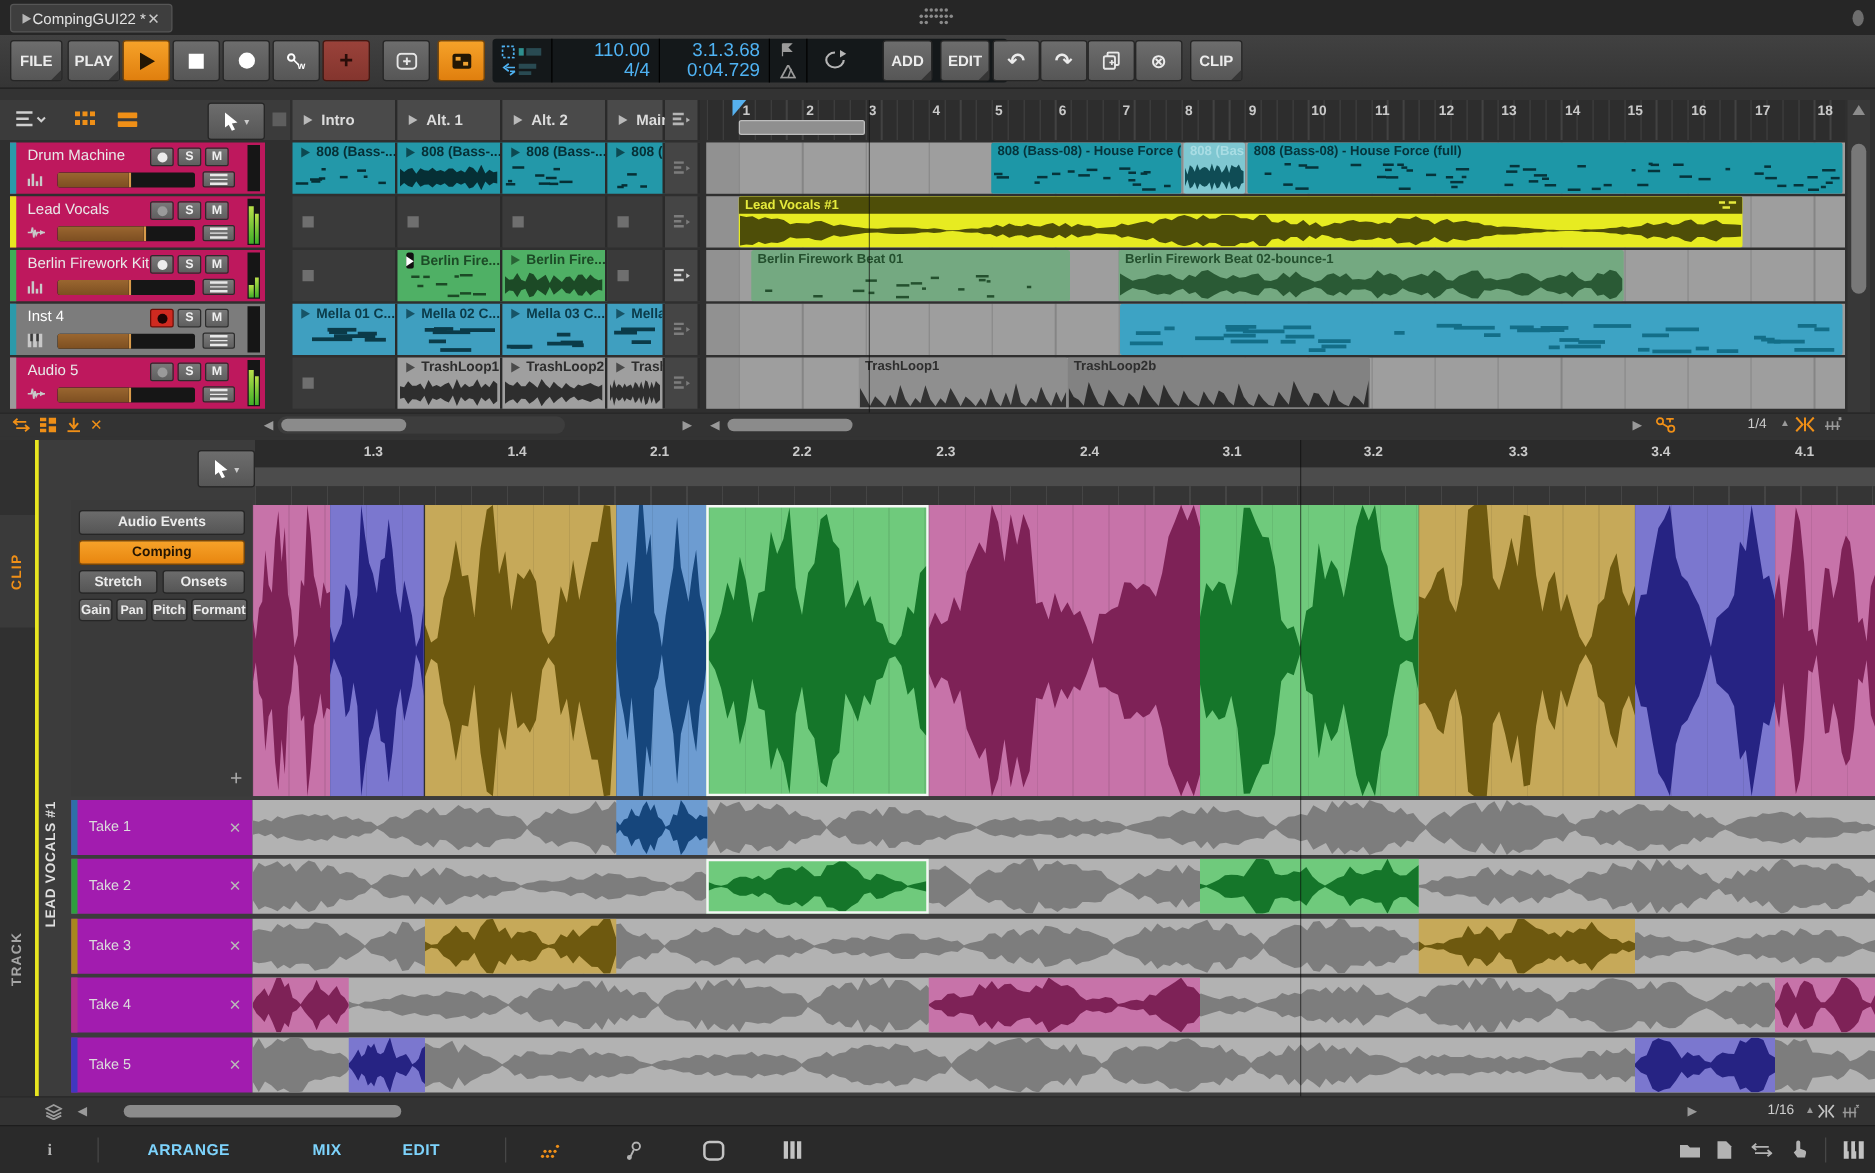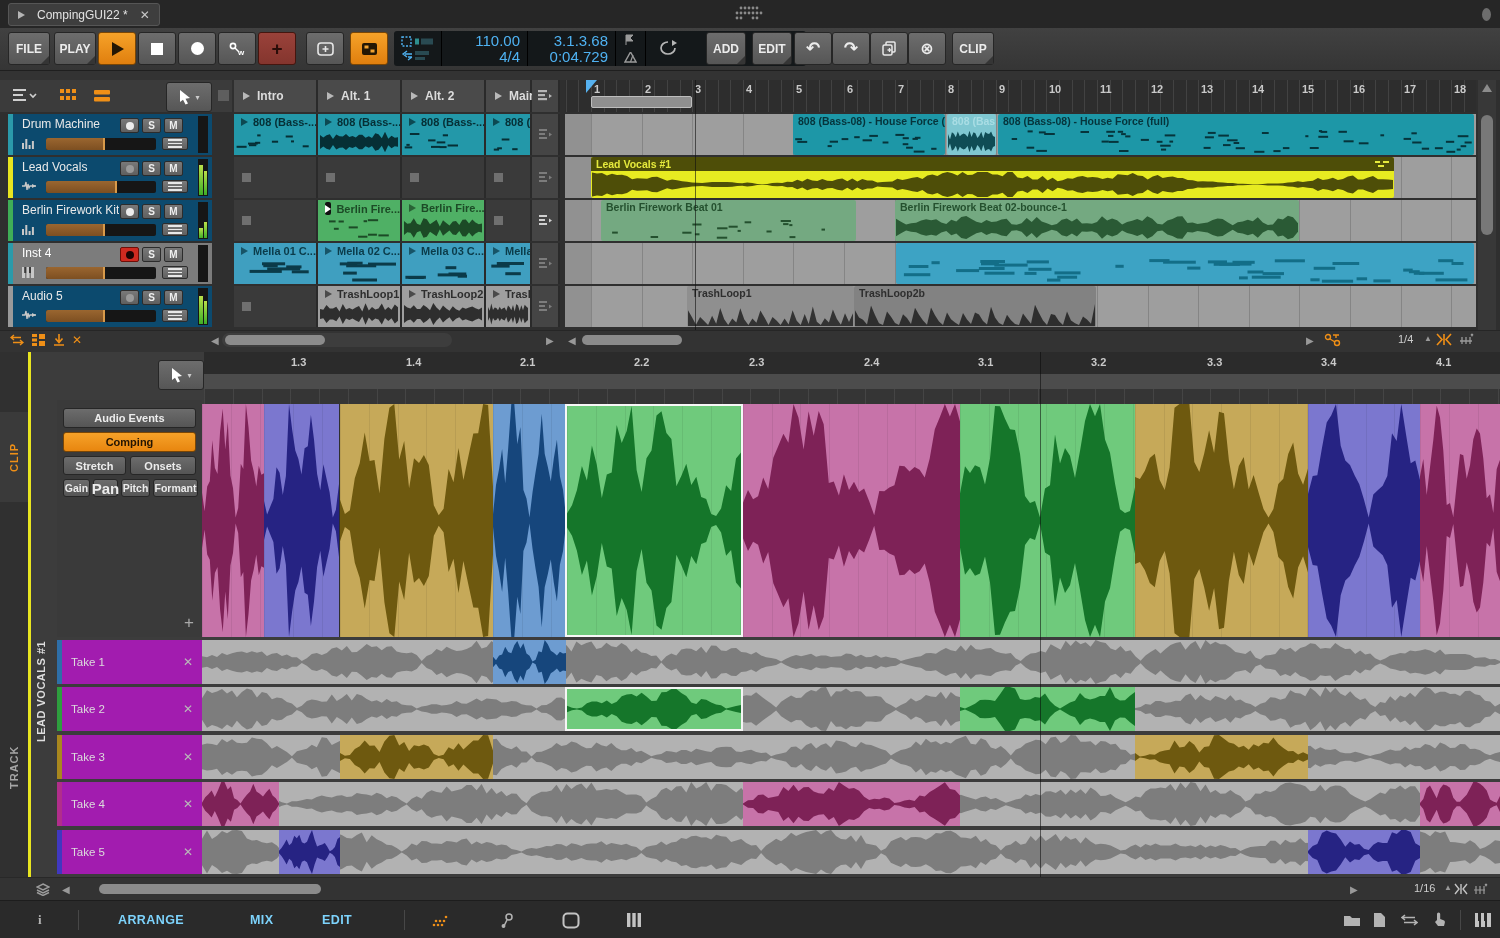--- a/index.html
+++ b/index.html
@@ -2,21 +2,21 @@
 <html><head>
 <meta charset="utf-8">
 <style>
   html,body{margin:0;padding:0;background:#222;}
   body{width:1500px;height:938px;overflow:hidden;font-family:"Liberation Sans","DejaVu Sans",sans-serif;
        -webkit-font-smoothing:antialiased;user-select:none;}
   #app{position:relative;width:1500px;height:938px;background:#333;}
   
   #titlebar{position:absolute;left:0;top:0;width:1500px;height:28px;background:#262626;}
   #doc-tab{position:absolute;left:8px;top:3px;height:21px;background:#3e3e3e;border:1px solid #565656;
-           border-radius:3px;display:flex;align-items:center;padding:0 9px;gap:12px;color:#e3e3e3;font-size:12px;}
+           border-radius:3px;display:flex;align-items:center;padding:0 9px;gap:1px;color:#e3e3e3;font-size:12px;}
   .tri-r{width:0;height:0;border-left:7px solid #b5b5b5;border-top:4.5px solid transparent;border-bottom:4.5px solid transparent;}
   .close-x{color:#c9c9c9;font-size:12px;font-weight:bold;cursor:pointer;}
   #logo-dots{position:absolute;left:735px;top:5px;}
   #user-dot{position:absolute;right:9px;top:8px;width:9px;height:13px;border-radius:50%;background:#6d6d6d;}
   
   #toolbar{position:absolute;left:0;top:28px;width:1500px;height:42px;
            background:linear-gradient(#414141,#353535);border-bottom:1px solid #1f1f1f;}
   .tbtn{position:absolute;top:4px;height:33px;background:linear-gradient(#6d6d6d,#565656);
         border:1px solid #262626;border-radius:3px;color:#ececec;font-size:12px;font-weight:bold;
         display:flex;align-items:center;justify-content:center;box-sizing:border-box;cursor:pointer;}
@@ -31,21 +31,21 @@
   
   #arranger{position:absolute;left:0;top:80px;width:1500px;height:268px;background:#2f2f2f;}
   #trk-toolbar{position:absolute;left:0;top:0;width:232px;height:32px;background:#3b3b3b;}
   .tool-raised{position:absolute;background:linear-gradient(#6d6d6d,#565656);border:1px solid #262626;border-radius:3px;
                display:flex;align-items:center;justify-content:center;gap:3px;cursor:pointer;}
   .scene-head{position:absolute;top:0;height:32px;background:#4a4a4a;border-right:2px solid #2a2a2a;box-sizing:border-box;
               display:flex;align-items:center;gap:7px;padding-left:9px;color:#dcdcdc;font-size:12px;font-weight:bold;cursor:pointer;}
   #arr-ruler{position:absolute;left:565px;top:0;width:911px;height:32px;background:#2d2d2d;overflow:hidden;cursor:pointer;}
   .ruler-num{position:absolute;top:3px;color:#c9c9c9;font-size:11px;font-weight:bold;}
   .track-row{position:absolute;left:0;width:1500px;height:41px;}
-  .trk-head{position:absolute;left:8px;top:0;width:204px;height:41px;background:#0c4a6e;}
+  .trk-head{position:absolute;left:8px;top:0;width:204px;height:41px;background:#be185d;}
   .trk-head.sel{background:#7c7c7c;}
   .trk-name{position:absolute;left:12px;top:3px;font-size:12px;color:#e9e9e9;max-width:100px;white-space:nowrap;overflow:hidden;}
   .trk-head.sel .trk-name{color:#ffffff;}
   .rsm{position:absolute;top:4px;width:19px;height:15px;background:linear-gradient(#797979,#5f5f5f);
        border:1px solid #2c2c2c;border-radius:2px;color:#efefef;font-size:10px;font-weight:bold;
        display:flex;align-items:center;justify-content:center;cursor:pointer;box-sizing:border-box;}
   .rsm.armed{background:#cf2a20;border-color:#6e0f08;}
   .fader{position:absolute;left:38px;bottom:5px;width:110px;height:12px;background:#161616;border-radius:2px;cursor:ew-resize;}
   .fader>i{display:block;height:100%;background:linear-gradient(#9a6630,#7d4f21);border-right:2px solid #d89a4a;border-radius:2px 0 0 2px;}
   .menu-btn{position:absolute;left:154px;bottom:5px;width:26px;height:13px;background:linear-gradient(#7b7b7b,#606060);
@@ -1121,21 +1121,21 @@
           </svg>
         </div>
       </div>
 
     <div id="tool-panel">
       <div class="pbtn" style="left:6px;top:8px;width:133px;height:20px;">Audio Events</div>
       <div class="pbtn active" style="left:6px;top:32px;width:133px;height:20px;">Comping</div>
       <div class="pbtn" style="left:6px;top:56px;width:63px;height:19px;">Stretch</div>
       <div class="pbtn" style="left:73px;top:56px;width:66px;height:19px;">Onsets</div>
       <div class="pbtn" style="left:6px;top:79px;width:27px;height:18px;font-size:10.5px;">Gain</div>
-      <div class="pbtn" style="left:36px;top:79px;width:25px;height:18px;font-size:15px;">Pan</div>
+      <div class="pbtn" style="left:36px;top:79px;width:25px;height:18px;font-size:10px;">Pan</div>
       <div class="pbtn" style="left:64px;top:79px;width:29px;height:18px;font-size:10.5px;">Pitch</div>
       <div class="pbtn" style="left:96px;top:79px;width:45px;height:18px;font-size:10.5px;">Formant</div>
       <div id="lane-add">+</div>
     </div>
 
     <div id="takes">
         <div class="take-row-label" style="top: 288px; height: 44px;">
           <div class="take-strip" style="background: rgb(46, 111, 168);"></div>
           <span class="take-name">Take 1</span>
           <span class="take-close">✕</span>

